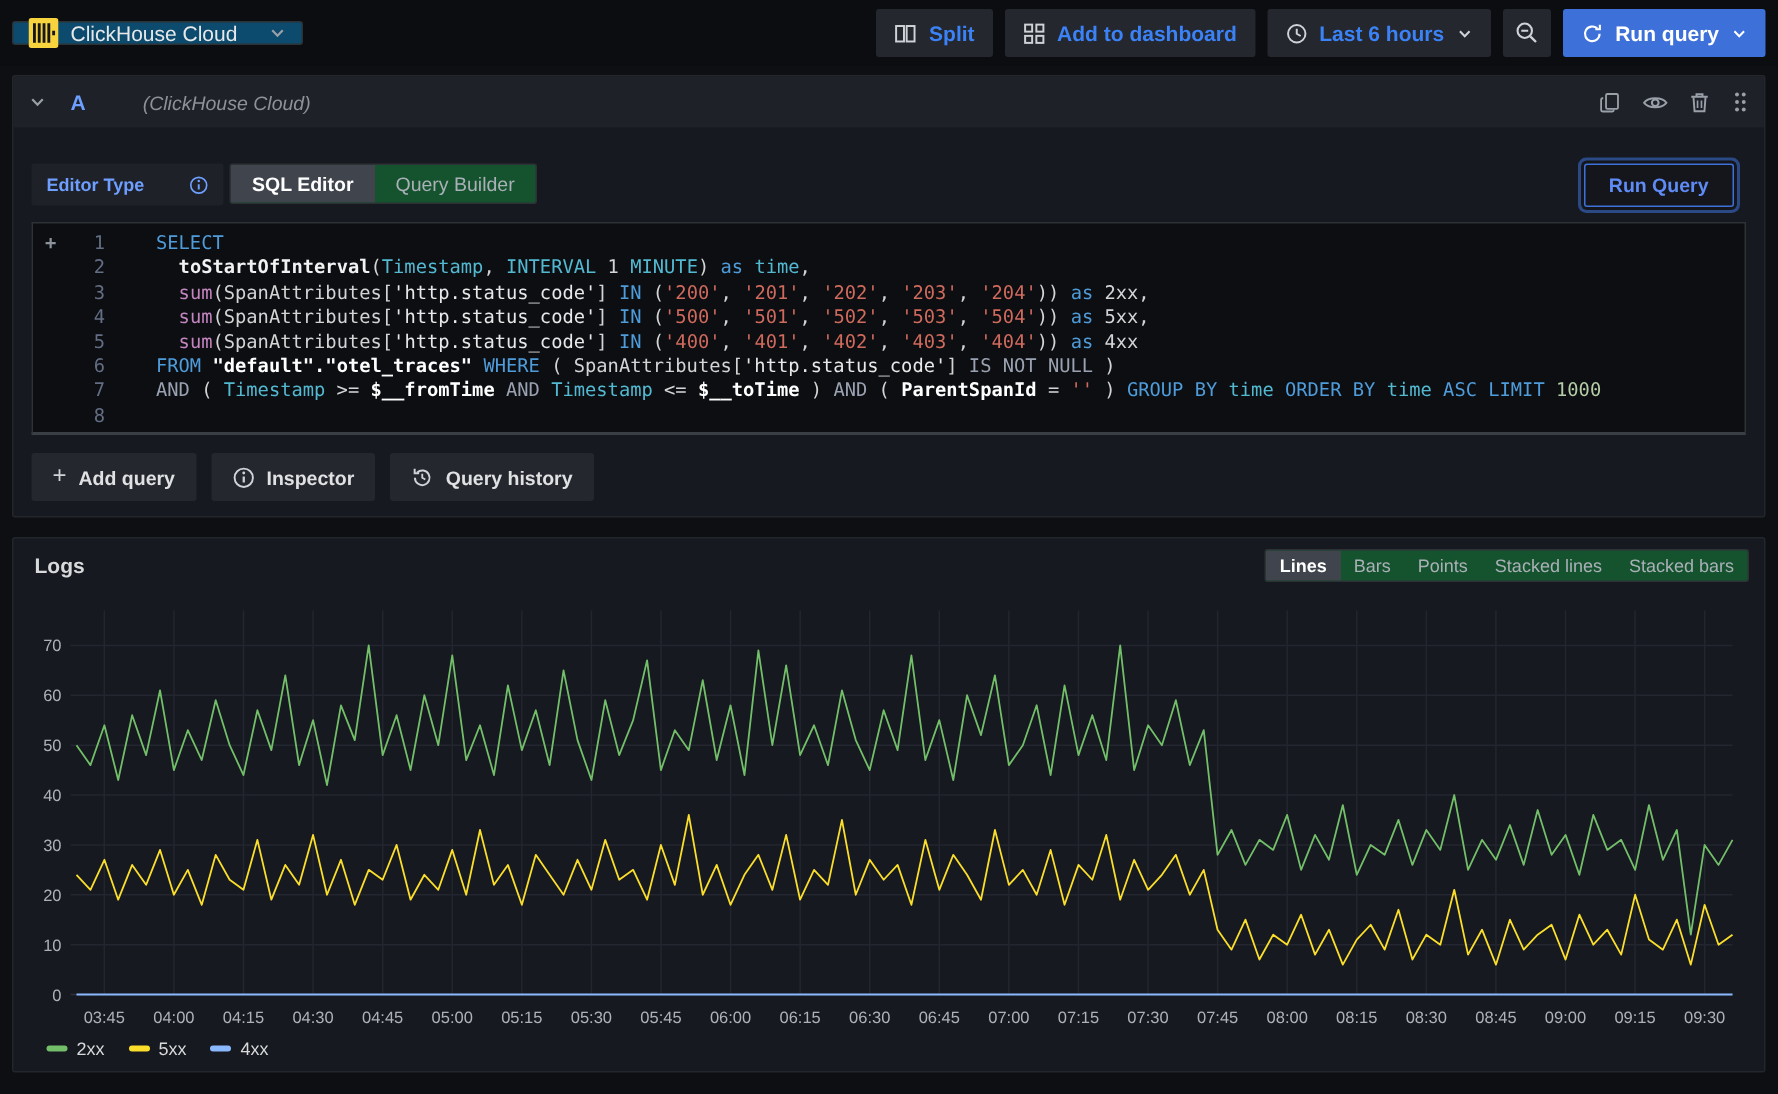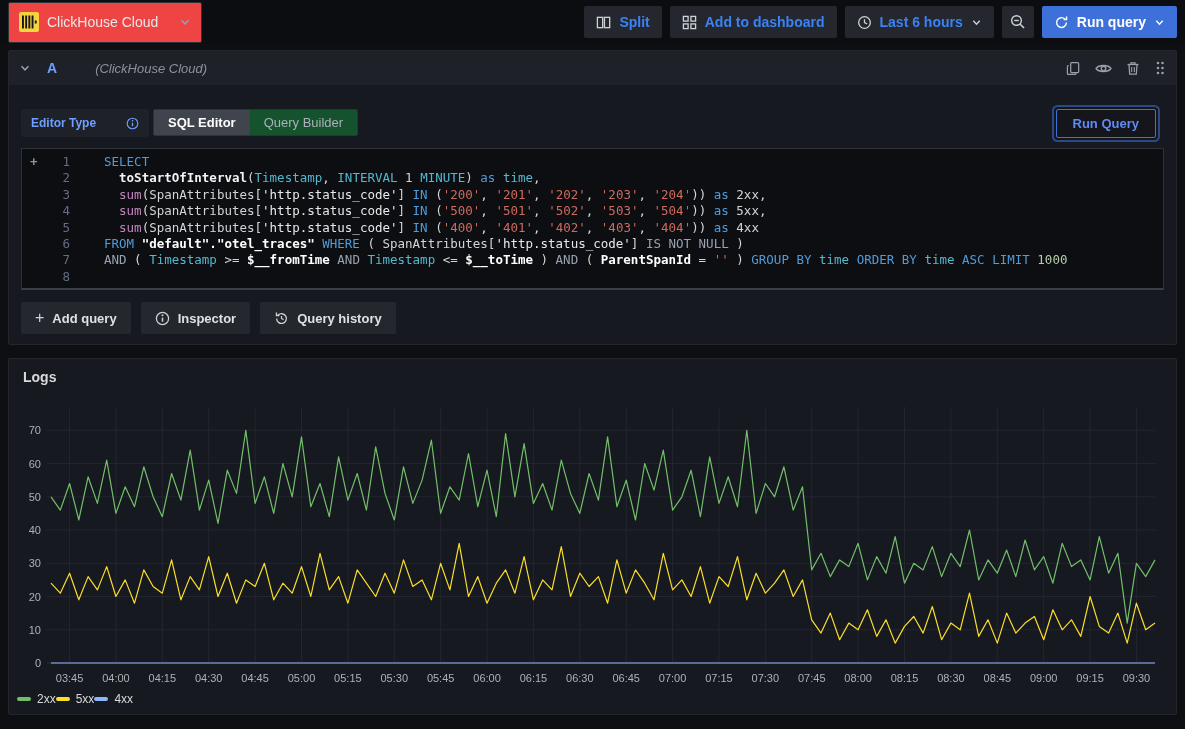--- a/index.html
+++ b/index.html
@@ -1,21 +1,21 @@
 <!DOCTYPE html>
 <html><head>
 <meta charset="utf-8">
 <style>
   * { box-sizing: border-box; margin:0; padding:0; }
   html,body { width:1185px; height:729px; overflow:hidden; }
   body { background:#0d0f13; font-family:"Liberation Sans",sans-serif; color:#d8d9da; font-size:14px; }
 
   
   .topbar { height:44px; background:#0b0d10; display:flex; align-items:center; justify-content:space-between; padding:0 8px; }
-  .ds-picker { display:flex; align-items:center; gap:8px; border:1px solid #2c3235; border-radius:2px; height:41px; padding:0 10px; min-width:194px; cursor:pointer; background:#ef4444; }
+  .ds-picker { display:flex; align-items:center; gap:8px; border:1px solid #2c3235; border-radius:2px; height:16px; padding:0 10px; min-width:194px; cursor:pointer; background:#0c4a6e; }
   .ds-picker .lbl { font-size:14px; color:#e7e8ea; }
   .ds-picker .chev { margin-left:auto; color:#9aa0a8; display:flex; }
   .topbar-right { display:flex; align-items:center; gap:8px; }
   .tb-btn { display:flex; align-items:center; gap:8px; background:#24272e; border:none; border-radius:2px; height:32px; padding:0 12px; color:#3b82f6; font-size:14px; font-weight:600; font-family:inherit; cursor:pointer; }
   .tb-btn svg { color:#cfd2d6; }
   .tb-btn.icon-only { padding:0 8px; }
   .tb-btn.primary { background:#3d71d9; color:#fff; }
   .tb-btn.primary svg { color:#fff; }
 
   
@@ -59,21 +59,21 @@
 
   .q-footer { display:flex; gap:10px; margin:12px 12px 0 12px; }
   .q-footer .f-btn { display:flex; align-items:center; gap:8px; background:#24272e; border:none; border-radius:2px; height:32px; padding:0 14px; color:#e0e1e3; font-size:13px; font-weight:600; font-family:inherit; cursor:pointer; }
   .q-footer .f-btn svg, .q-footer .f-btn .glyph { color:#cfd2d6; }
 
   
   .graph-panel { margin-top:13px; height:357px; position:relative; }
   .g-title { position:absolute; top:10px; left:14px; font-size:14px; font-weight:700; color:#d8d9da; }
   .g-modes { position:absolute; top:7px; right:10px; }
   .g-chart { position:absolute; top:36px; left:6px; }
-  .legend { position:absolute; left:8px; bottom:8px; display:flex; gap:0; align-items:flex-start; }
+  .legend { position:absolute; left:22px; bottom:8px; display:flex; gap:16px; align-items:flex-start; }
   .legend .leg-item { display:flex; align-items:center; gap:6px; cursor:pointer; }
   .legend .swatch { width:14px; height:4px; border-radius:2px; }
   .legend .leg-label { font-size:12px; color:#d8d9da; }
 </style>
 </head>
 <body>
 
 <div class="topbar">
   <div class="ds-picker">
     <span style="display:flex;">
@@ -298,20 +298,27 @@
             <path d="M8 5.2 V8 L10.2 9.3" fill="none" stroke="currentColor" stroke-width="1.3"></path>
           </svg>
         </span>
       <span>Query history</span>
     </button>
   </div>
 </section>
 
 <section class="panel graph-panel">
   <div class="g-title">Logs</div>
+  <div class="g-modes radio-group small">
+      <div class="radio-item active">Lines</div>
+      <div class="radio-item">Bars</div>
+      <div class="radio-item">Points</div>
+      <div class="radio-item">Stacked lines</div>
+      <div class="radio-item">Stacked bars</div>
+    </div>
   <svg class="g-chart" width="1150" height="296">
       <line x1="32" y1="268" x2="1140" y2="268" stroke="#2e323a" stroke-width="1"></line>
       <text x="26" y="272" text-anchor="end" font-size="11" fill="#aeb1b7" font-family="Liberation Sans, sans-serif">0</text>
       <line x1="32" y1="234.75324675324674" x2="1140" y2="234.75324675324674" stroke="#23262e" stroke-width="1"></line>
       <text x="26" y="238.75324675324674" text-anchor="end" font-size="11" fill="#aeb1b7" font-family="Liberation Sans, sans-serif">10</text>
       <line x1="32" y1="201.5064935064935" x2="1140" y2="201.5064935064935" stroke="#23262e" stroke-width="1"></line>
       <text x="26" y="205.5064935064935" text-anchor="end" font-size="11" fill="#aeb1b7" font-family="Liberation Sans, sans-serif">20</text>
       <line x1="32" y1="168.25974025974025" x2="1140" y2="168.25974025974025" stroke="#23262e" stroke-width="1"></line>
       <text x="26" y="172.25974025974025" text-anchor="end" font-size="11" fill="#aeb1b7" font-family="Liberation Sans, sans-serif">30</text>
       <line x1="32" y1="135.01298701298703" x2="1140" y2="135.01298701298703" stroke="#23262e" stroke-width="1"></line>

